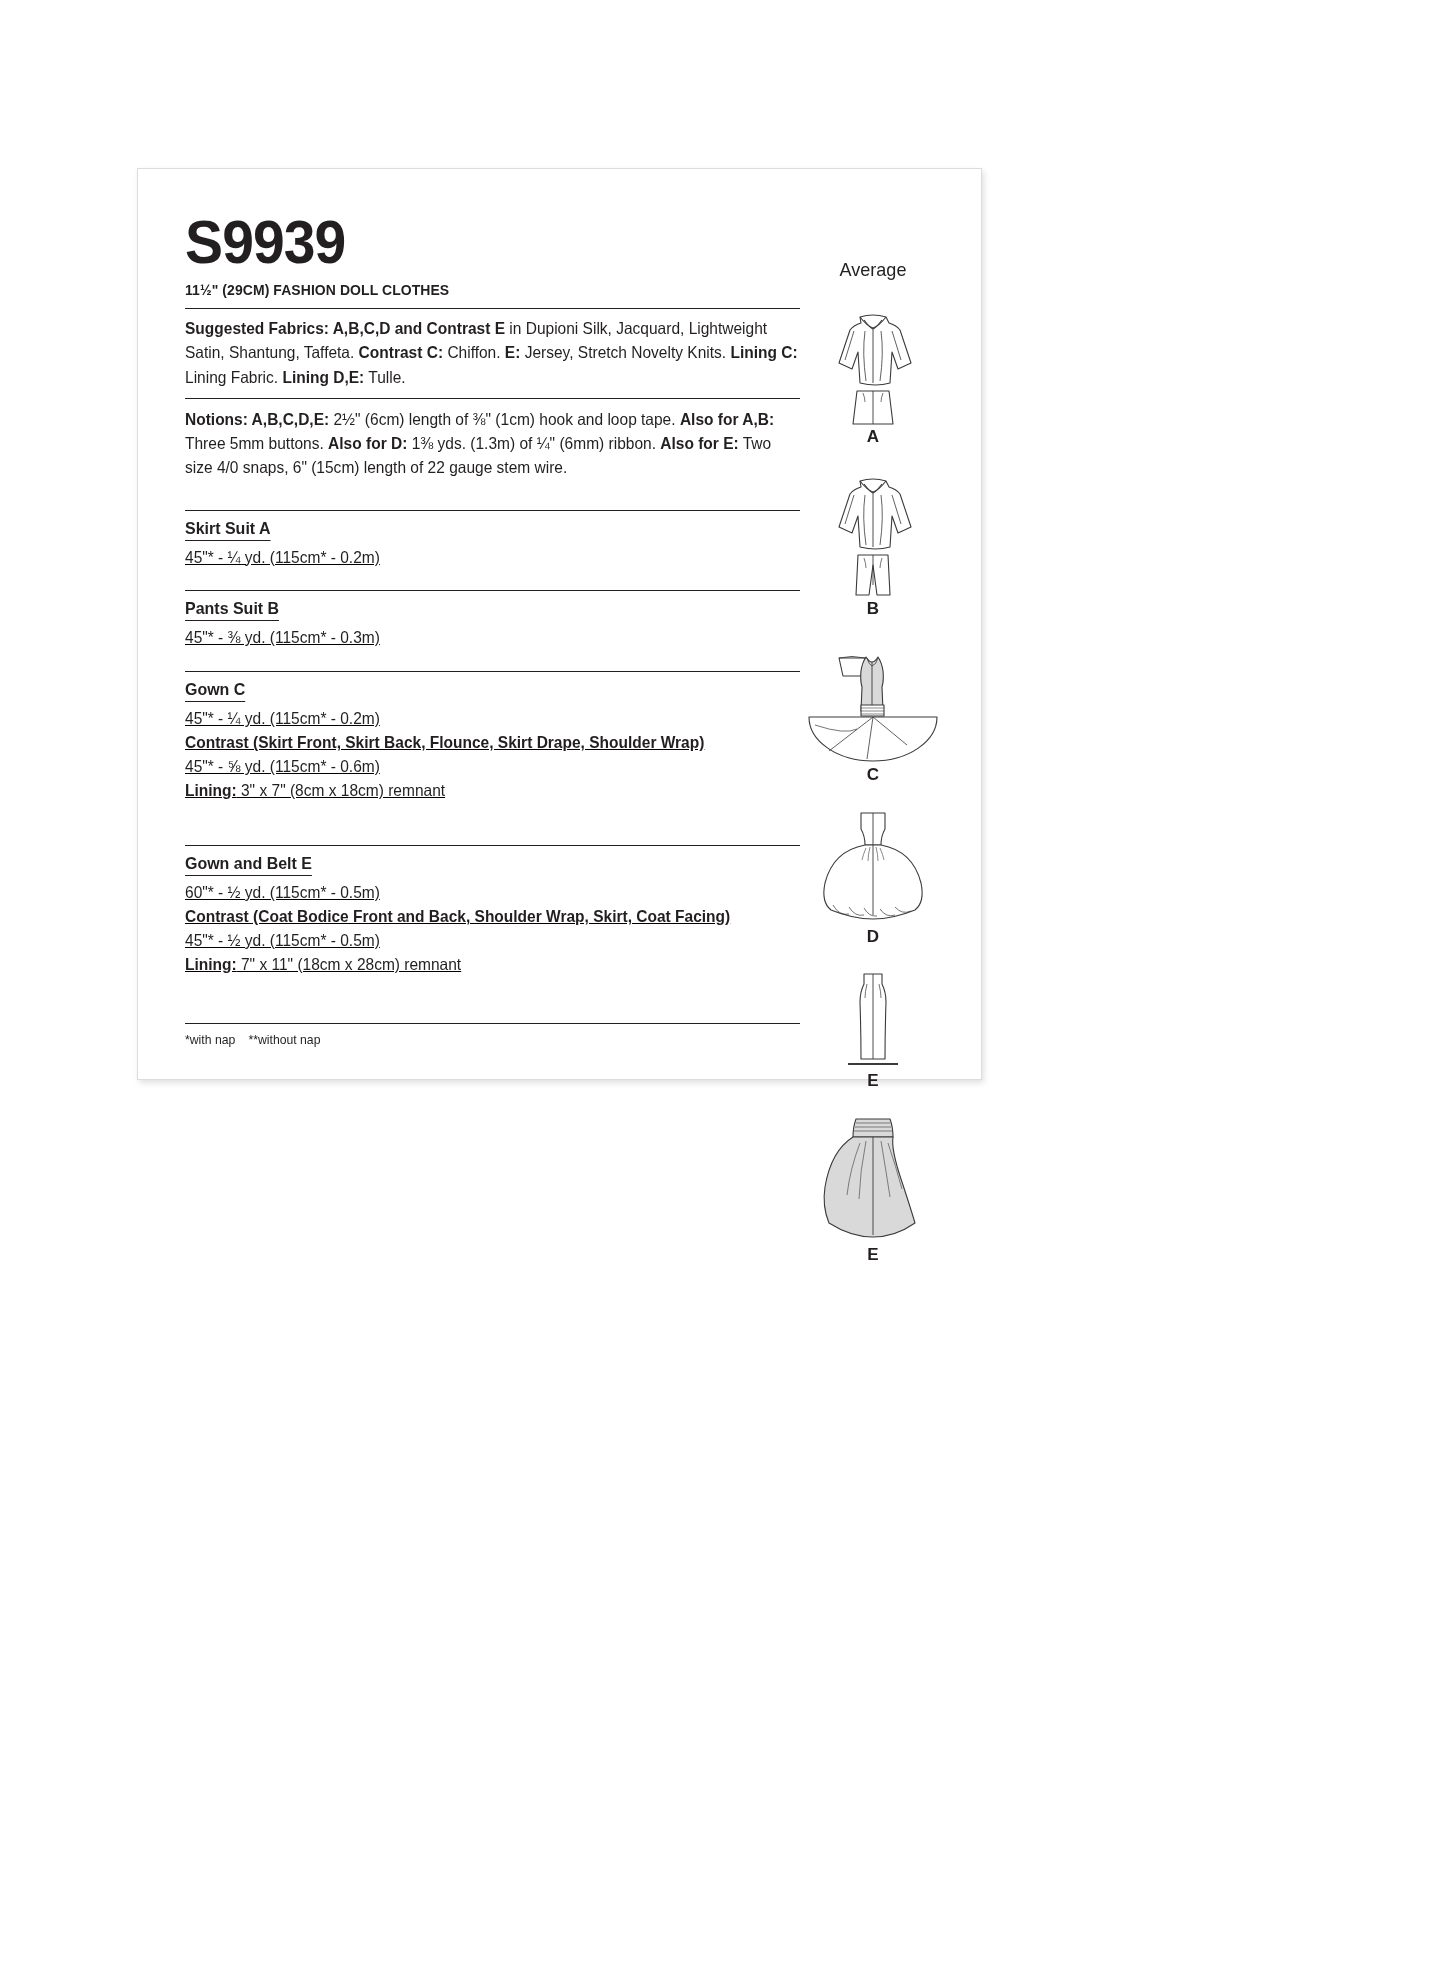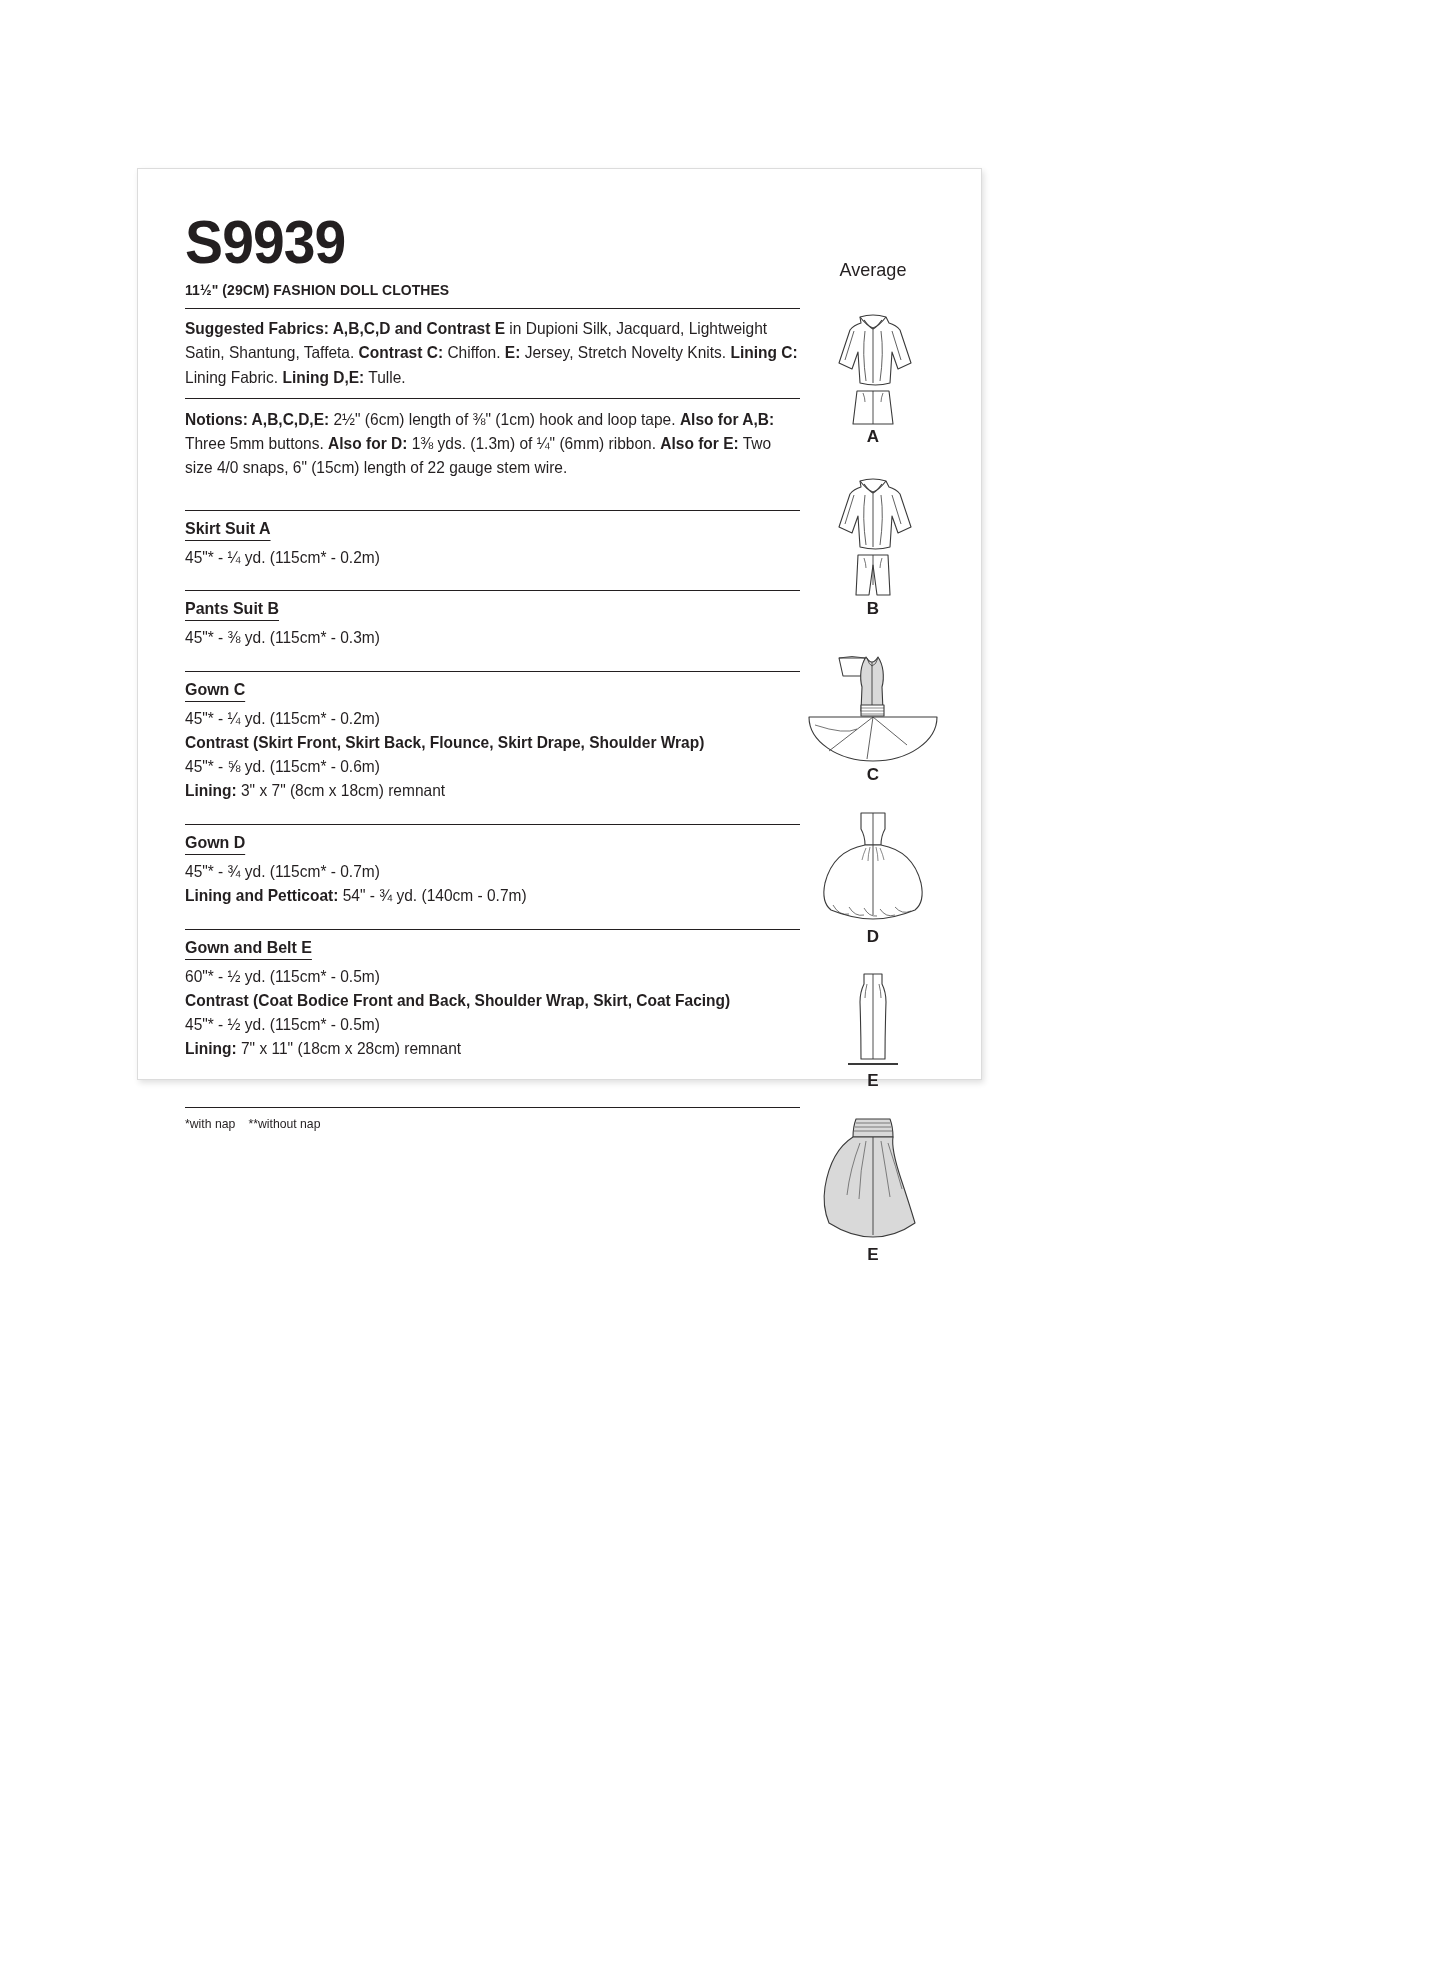--- a/index.html
+++ b/index.html
@@ -80,20 +80,21 @@
     color: #231f20;
     margin: 0 0 9px 0;
     transform: scaleX(0.94);
     transform-origin: left top;
     width: 106%;
   }
   .para b { font-weight: bold; }
 
   .section {
     margin-top: 0;
+    text-decoration: underline;
   }
   .section-gap { height: 21px; }
 
   .sec-title {
     font-family: "Liberation Sans Narrow", "Liberation Sans", sans-serif;
     font-weight: bold;
     font-size: 17px;
     color: #231f20;
     display: inline-block;
     border-bottom: 1.4px solid #231f20;
@@ -195,26 +196,20 @@
       <hr class="rule-thin">
       <div class="sec-title">Gown C</div>
       <p class="line"><span>45"* - ¼ yd. (115cm* - 0.2m)</span></p>
       <p class="line"><b>Contrast (Skirt Front, Skirt Back, Flounce, Skirt Drape, Shoulder Wrap)</b></p>
       <p class="line"><span>45"* - ⅝ yd. (115cm* - 0.6m)</span></p>
       <p class="line"><b>Lining:</b><span> 3" x 7" (8cm x 18cm) remnant</span></p>
     </div>
 
     <div class="section-gap"></div>
 
-    <div class="section">
-      <hr class="rule-thin">
-      <div class="sec-title">Gown D</div>
-      <p class="line"><span>45"* - ¾ yd. (115cm* - 0.7m)</span></p>
-      <p class="line"><b>Lining and Petticoat:</b><span> 54" - ¾ yd. (140cm - 0.7m)</span></p>
-    </div>
 
     <div class="section-gap"></div>
 
     <div class="section">
       <hr class="rule-thin">
       <div class="sec-title">Gown and Belt E</div>
       <p class="line"><span>60"* - ½ yd. (115cm* - 0.5m)</span></p>
       <p class="line"><b>Contrast (Coat Bodice Front and Back, Shoulder Wrap, Skirt, Coat Facing)</b></p>
       <p class="line"><span>45"* - ½ yd. (115cm* - 0.5m)</span></p>
       <p class="line"><b>Lining:</b><span> 7" x 11" (18cm x 28cm) remnant</span></p>

